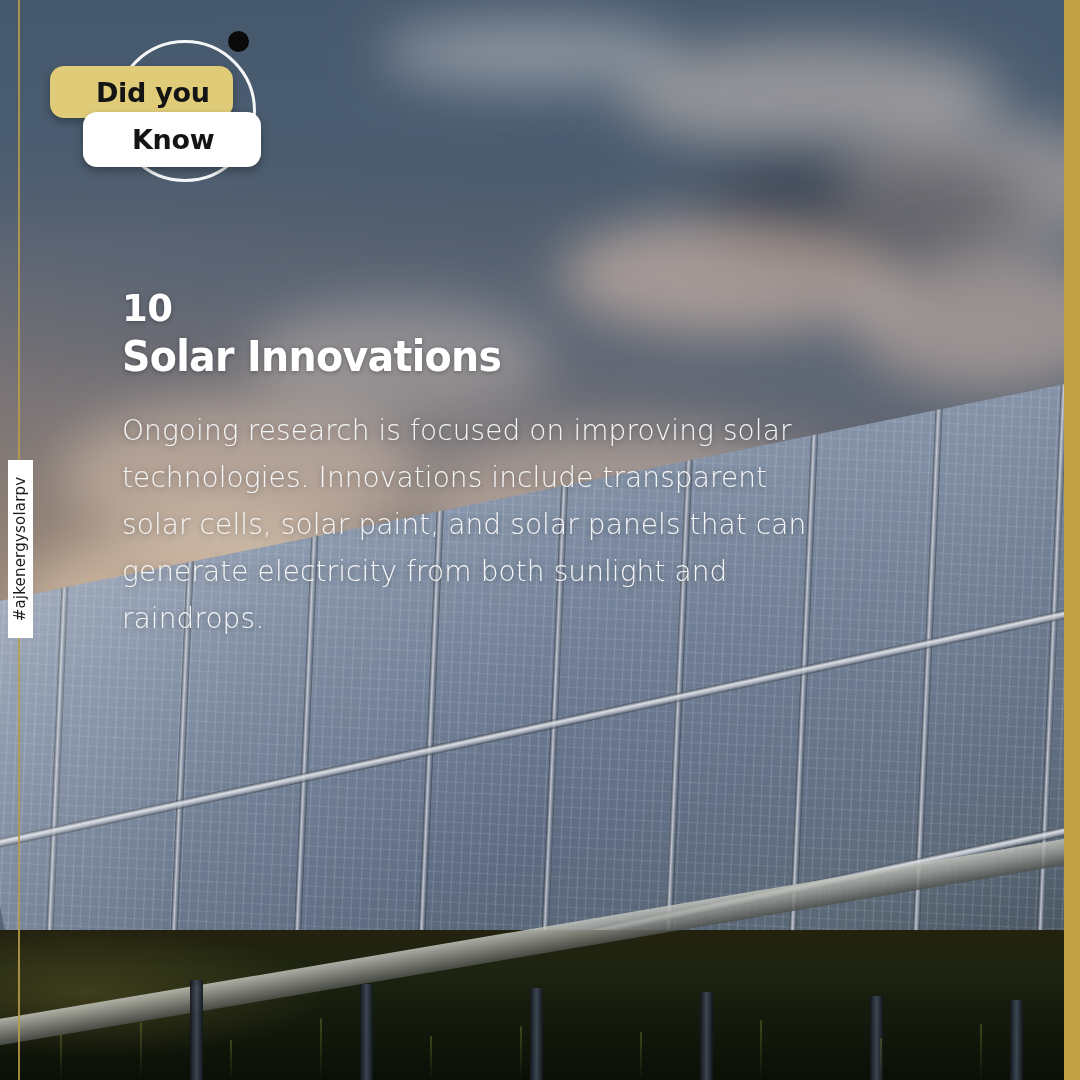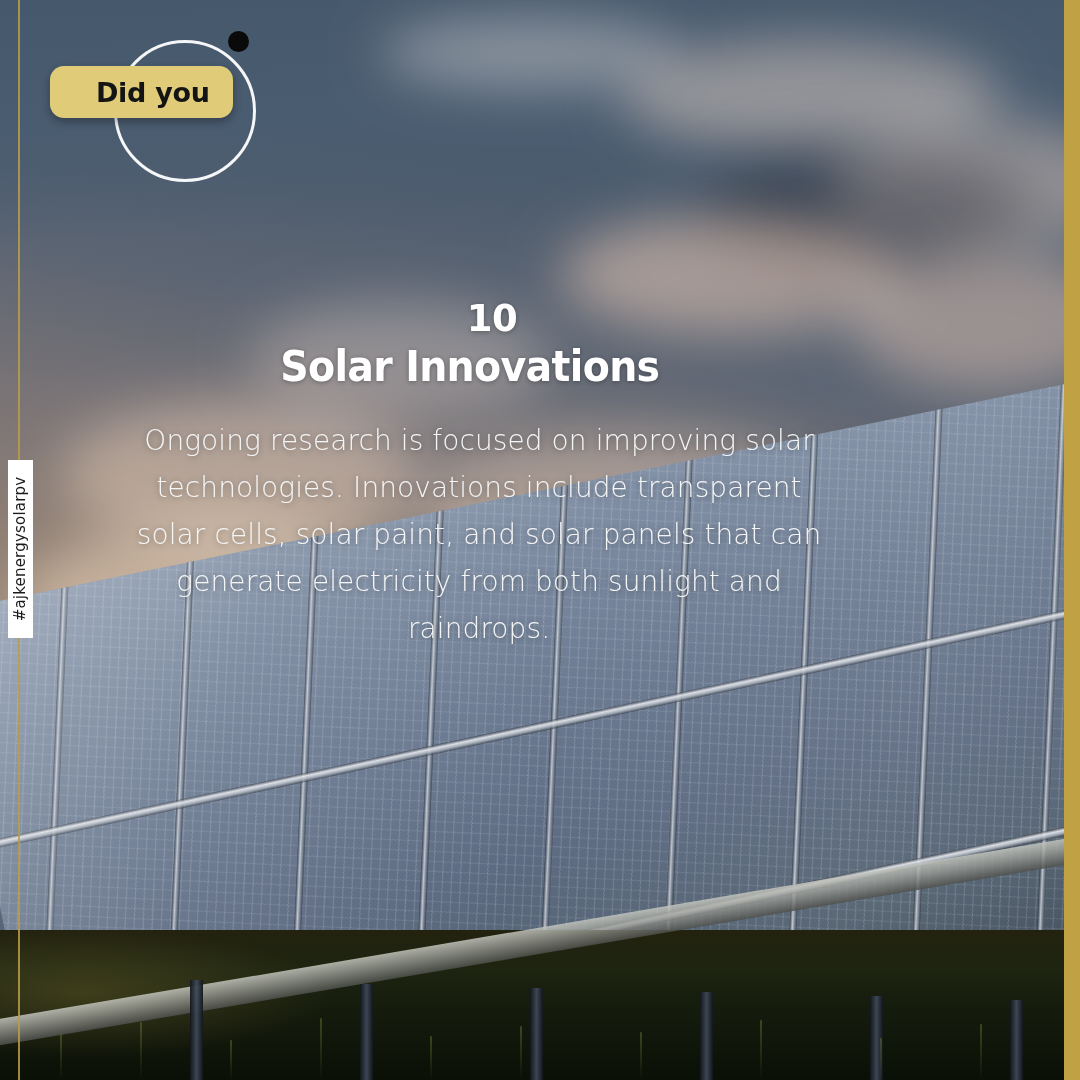--- a/index.html
+++ b/index.html
@@ -258,23 +258,22 @@
     font-size: 15px;
     font-weight: 400;
     color: #1a1a1a;
     letter-spacing: 0.2px;
   }
 
   
   .content {
     position: absolute;
     left: 122px;
-    top: 300px;
+    top: 290px;
     width: 740px;
-    text-align: center;
   }
   .kicker {
     font-family: "DejaVu Sans", sans-serif;
     font-weight: 700;
     font-size: 37px;
     color: #ffffff;
     line-height: 1.0;
     letter-spacing: -0.5px;
     text-shadow: 0 1px 5px rgba(0,0,0,0.30);
     margin: 0;
@@ -380,20 +379,23 @@
 
   <div class="left-rule"></div>
   <div class="right-bar"></div>
 
   <div class="badge">
     <div class="badge-circle"></div>
     <div class="badge-dot"></div>
     <div class="pill pill-top">
       <span>Did you</span>
     </div>
+    <div class="pill pill-bottom">
+      <span>Know</span>
+    </div>
   </div>
 
   <div class="hashtag-box">
     <span>#ajkenergysolarpv</span>
   </div>
 
   <div class="content">
     <p class="kicker">10</p>
     <h1 class="headline">Solar Innovations</h1>
     <p class="body-copy">Ongoing research is focused on improving solar technologies. Innovations include transparent solar cells, solar paint, and solar panels that can generate electricity from both sunlight and raindrops.</p>

